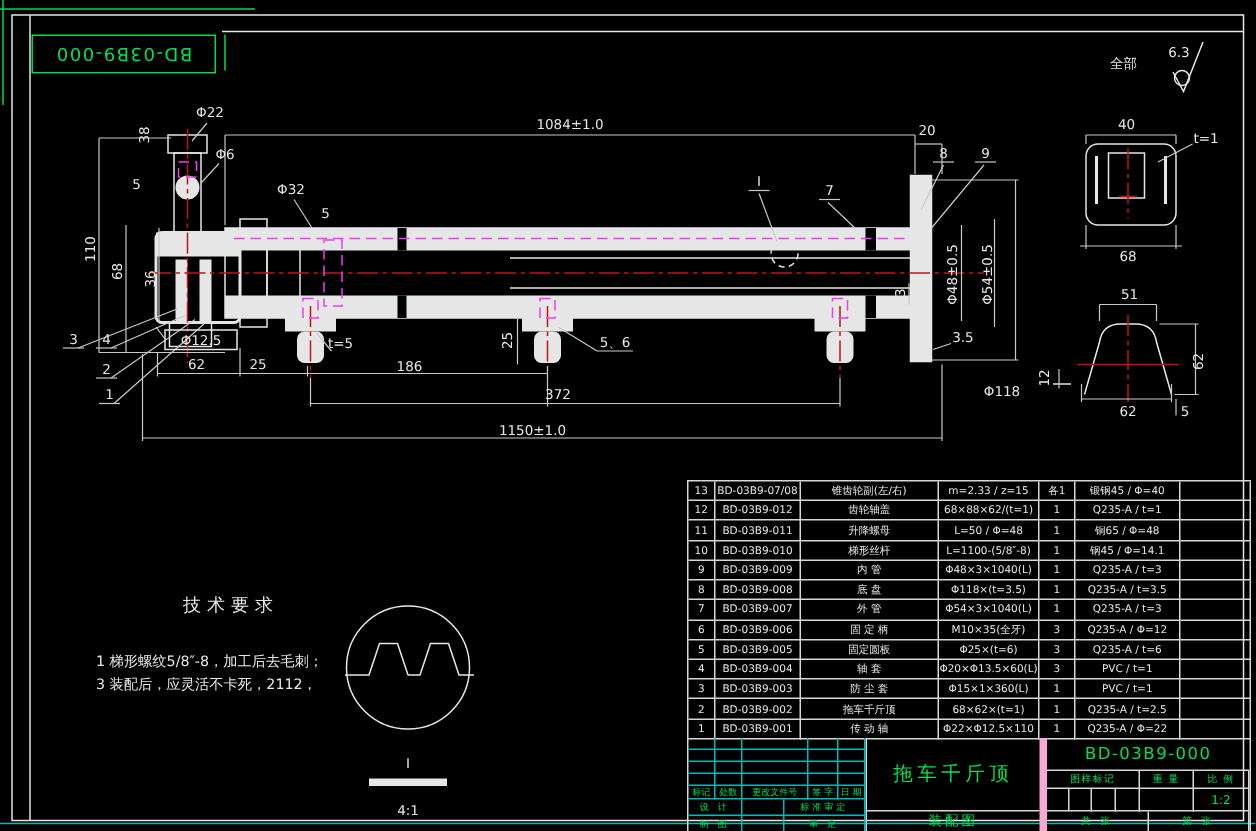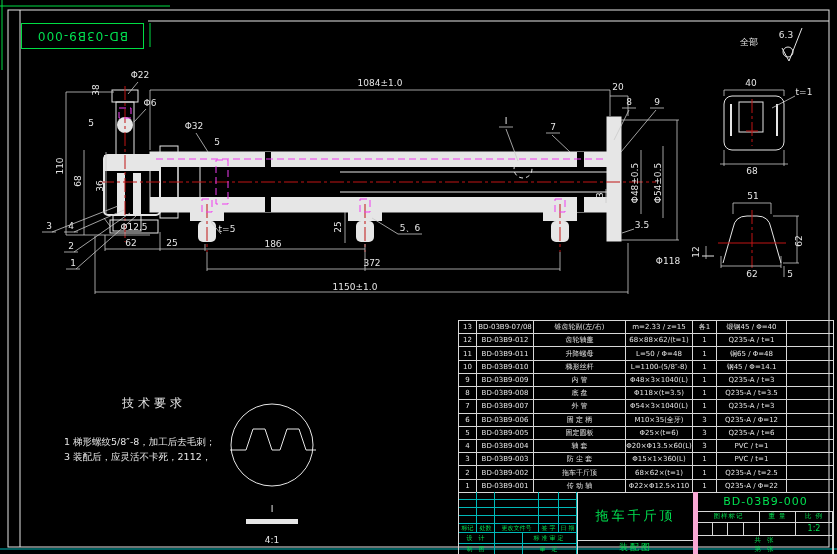--- a/index.html
+++ b/index.html
@@ -48,21 +48,21 @@
   .tb-mid .dt{flex:1;display:flex;align-items:flex-start;justify-content:center;font-size:9px;letter-spacing:2px;font-family:Liberation Serif, serif;}
   .tb-right{flex:1;display:flex;flex-direction:column;border-right:1px solid #d8d8d8;}
   .tb-no{height:21px;border-bottom:1px solid #d8d8d8;display:flex;align-items:center;
     justify-content:center;font-size:11px;letter-spacing:1px;}
   .tb-hdr{display:grid;grid-template-columns:62px 36px 37px;height:12px;font-size:6.5px;}
   .tb-hdr div{border-right:1px solid #d8d8d8;border-bottom:1px solid #d8d8d8;display:flex;
     align-items:center;justify-content:center;letter-spacing:1px;}
   .tb-val{display:grid;grid-template-columns:15px 15px 16px 16px 36px 37px;height:15px;font-size:8px;}
   .tb-val div{border-right:1px solid #d8d8d8;border-bottom:1px solid #d8d8d8;display:flex;
     align-items:center;justify-content:center;}
-  .tb-sheet{display:grid;grid-template-columns:1fr;flex:1;font-size:6.5px;}
+  .tb-sheet{display:grid;grid-template-columns:1fr 1fr;flex:1;font-size:6.5px;}
   .tb-sheet div{border-right:1px solid #d8d8d8;display:flex;align-items:center;justify-content:center;letter-spacing:2px;}
 </style>
 </head>
 <body>
 
 <div id="stage">
 
 <svg width="837" height="554" viewBox="0 0 837 554">
 
   <g>

